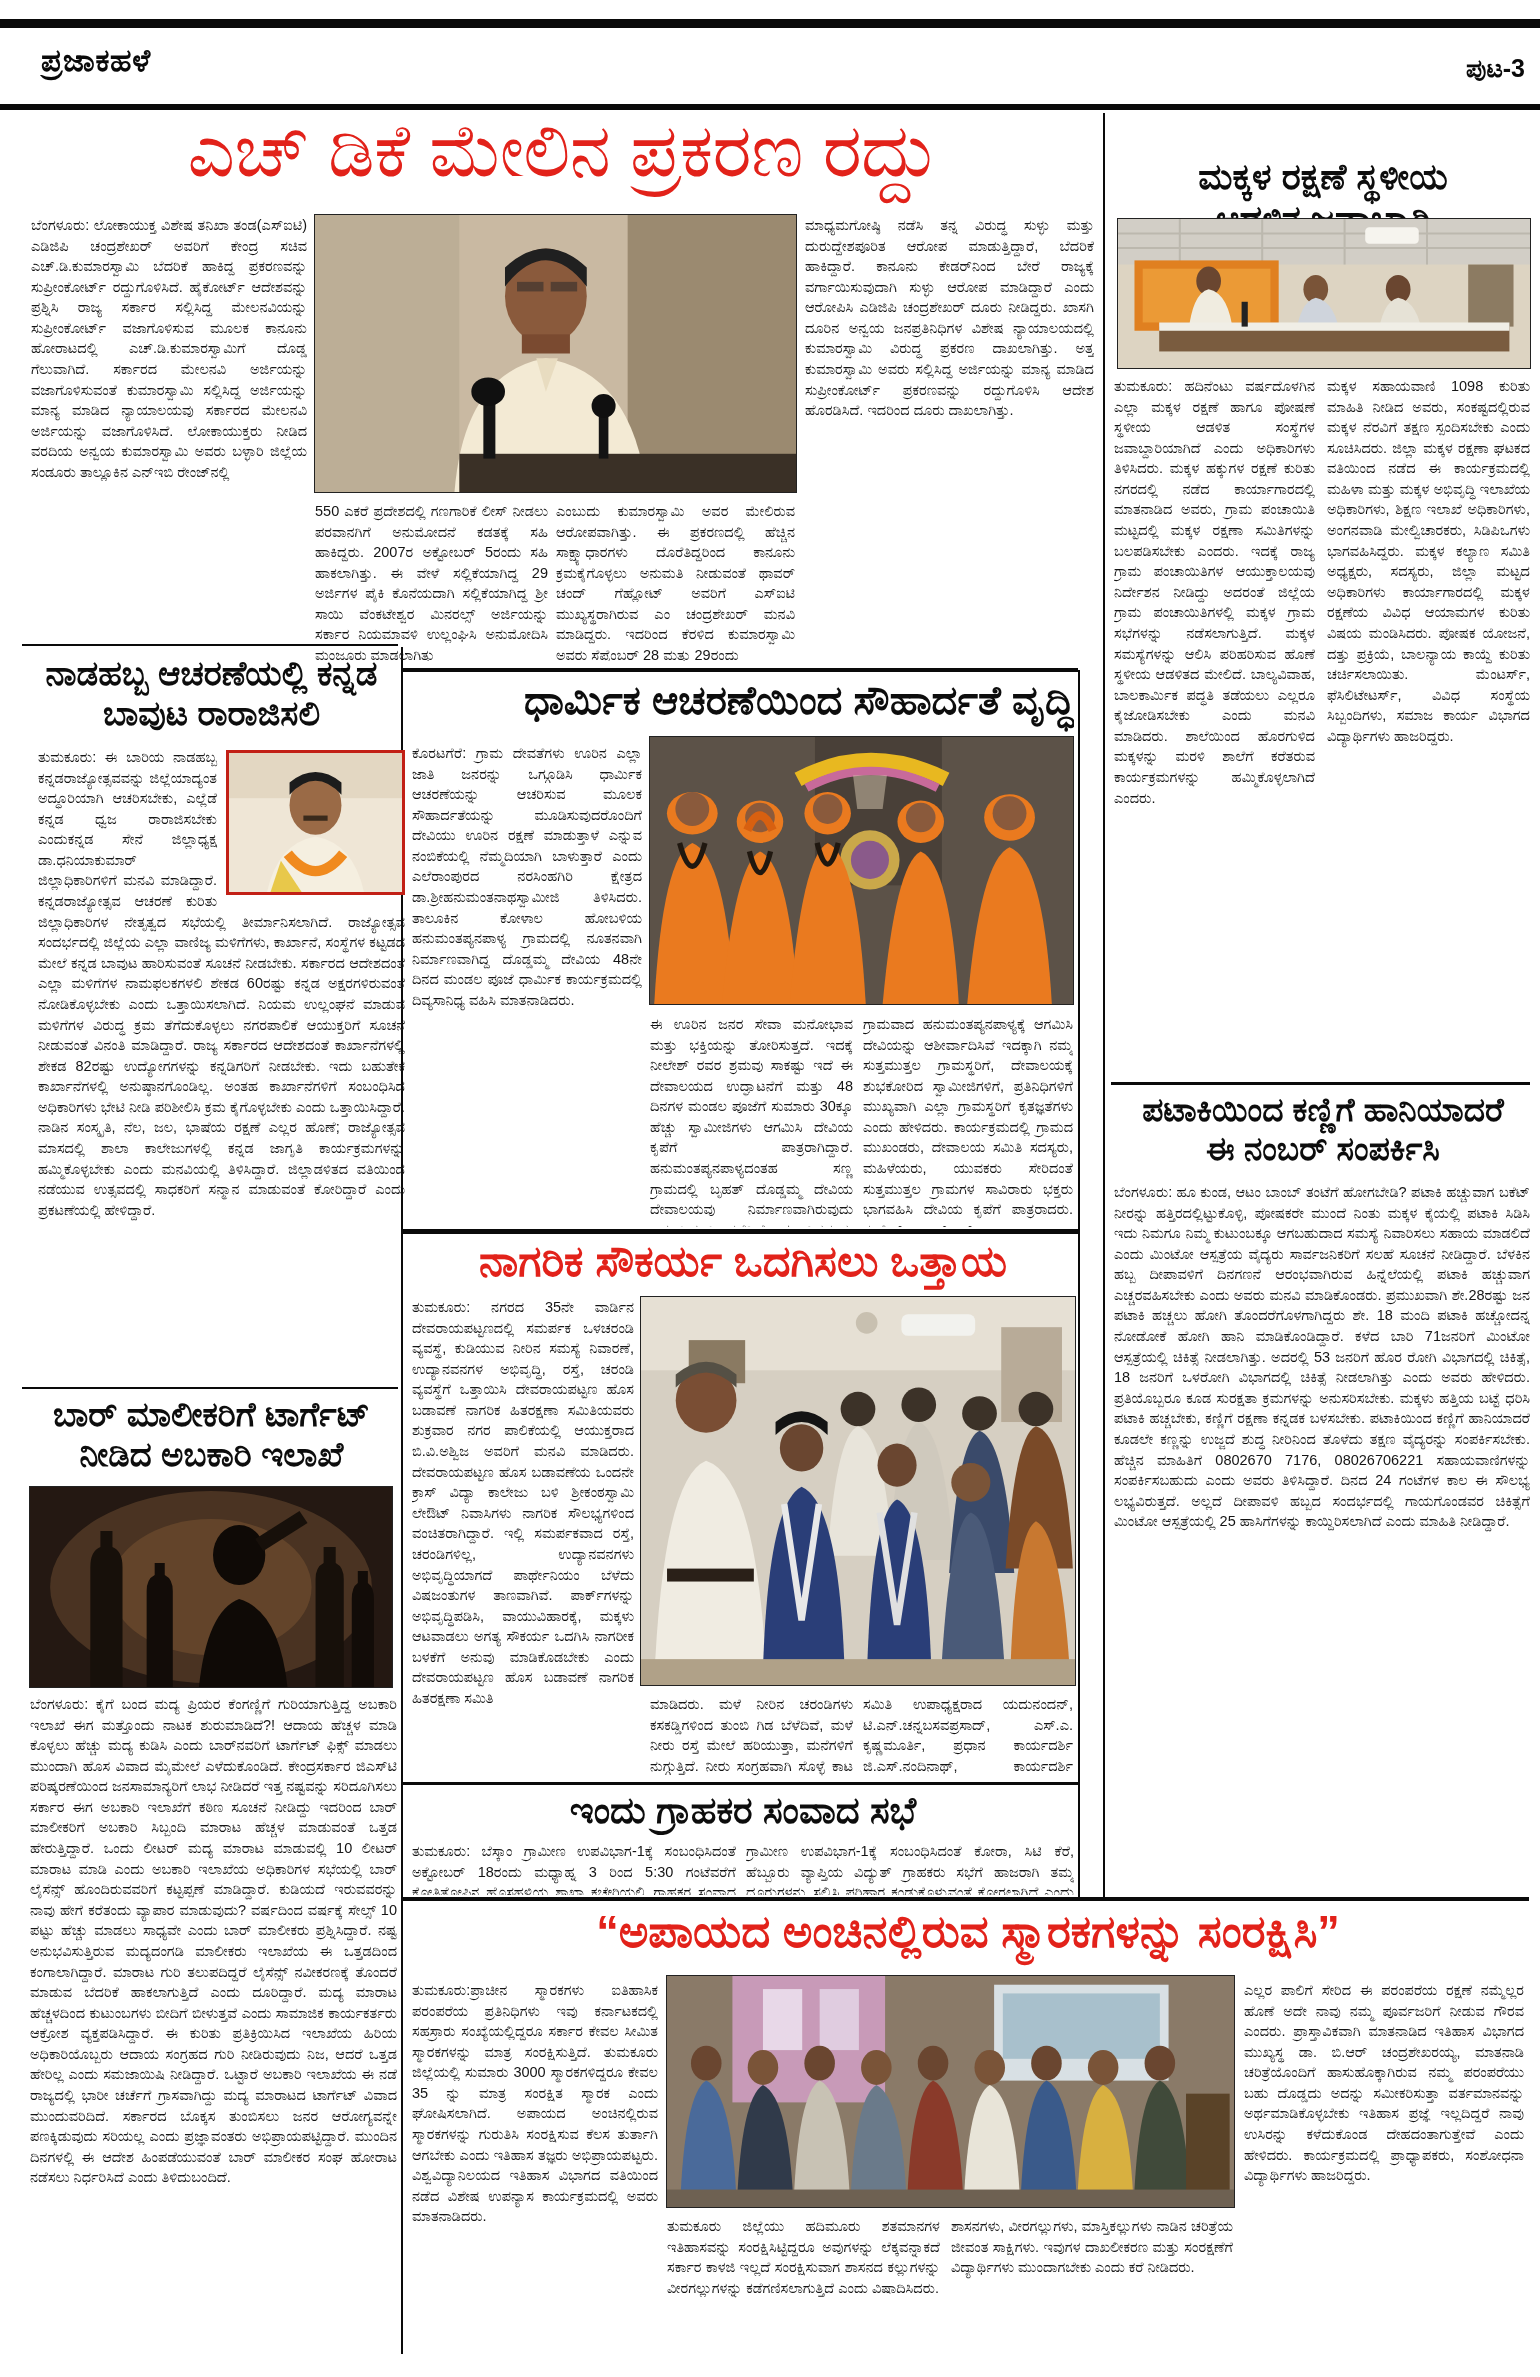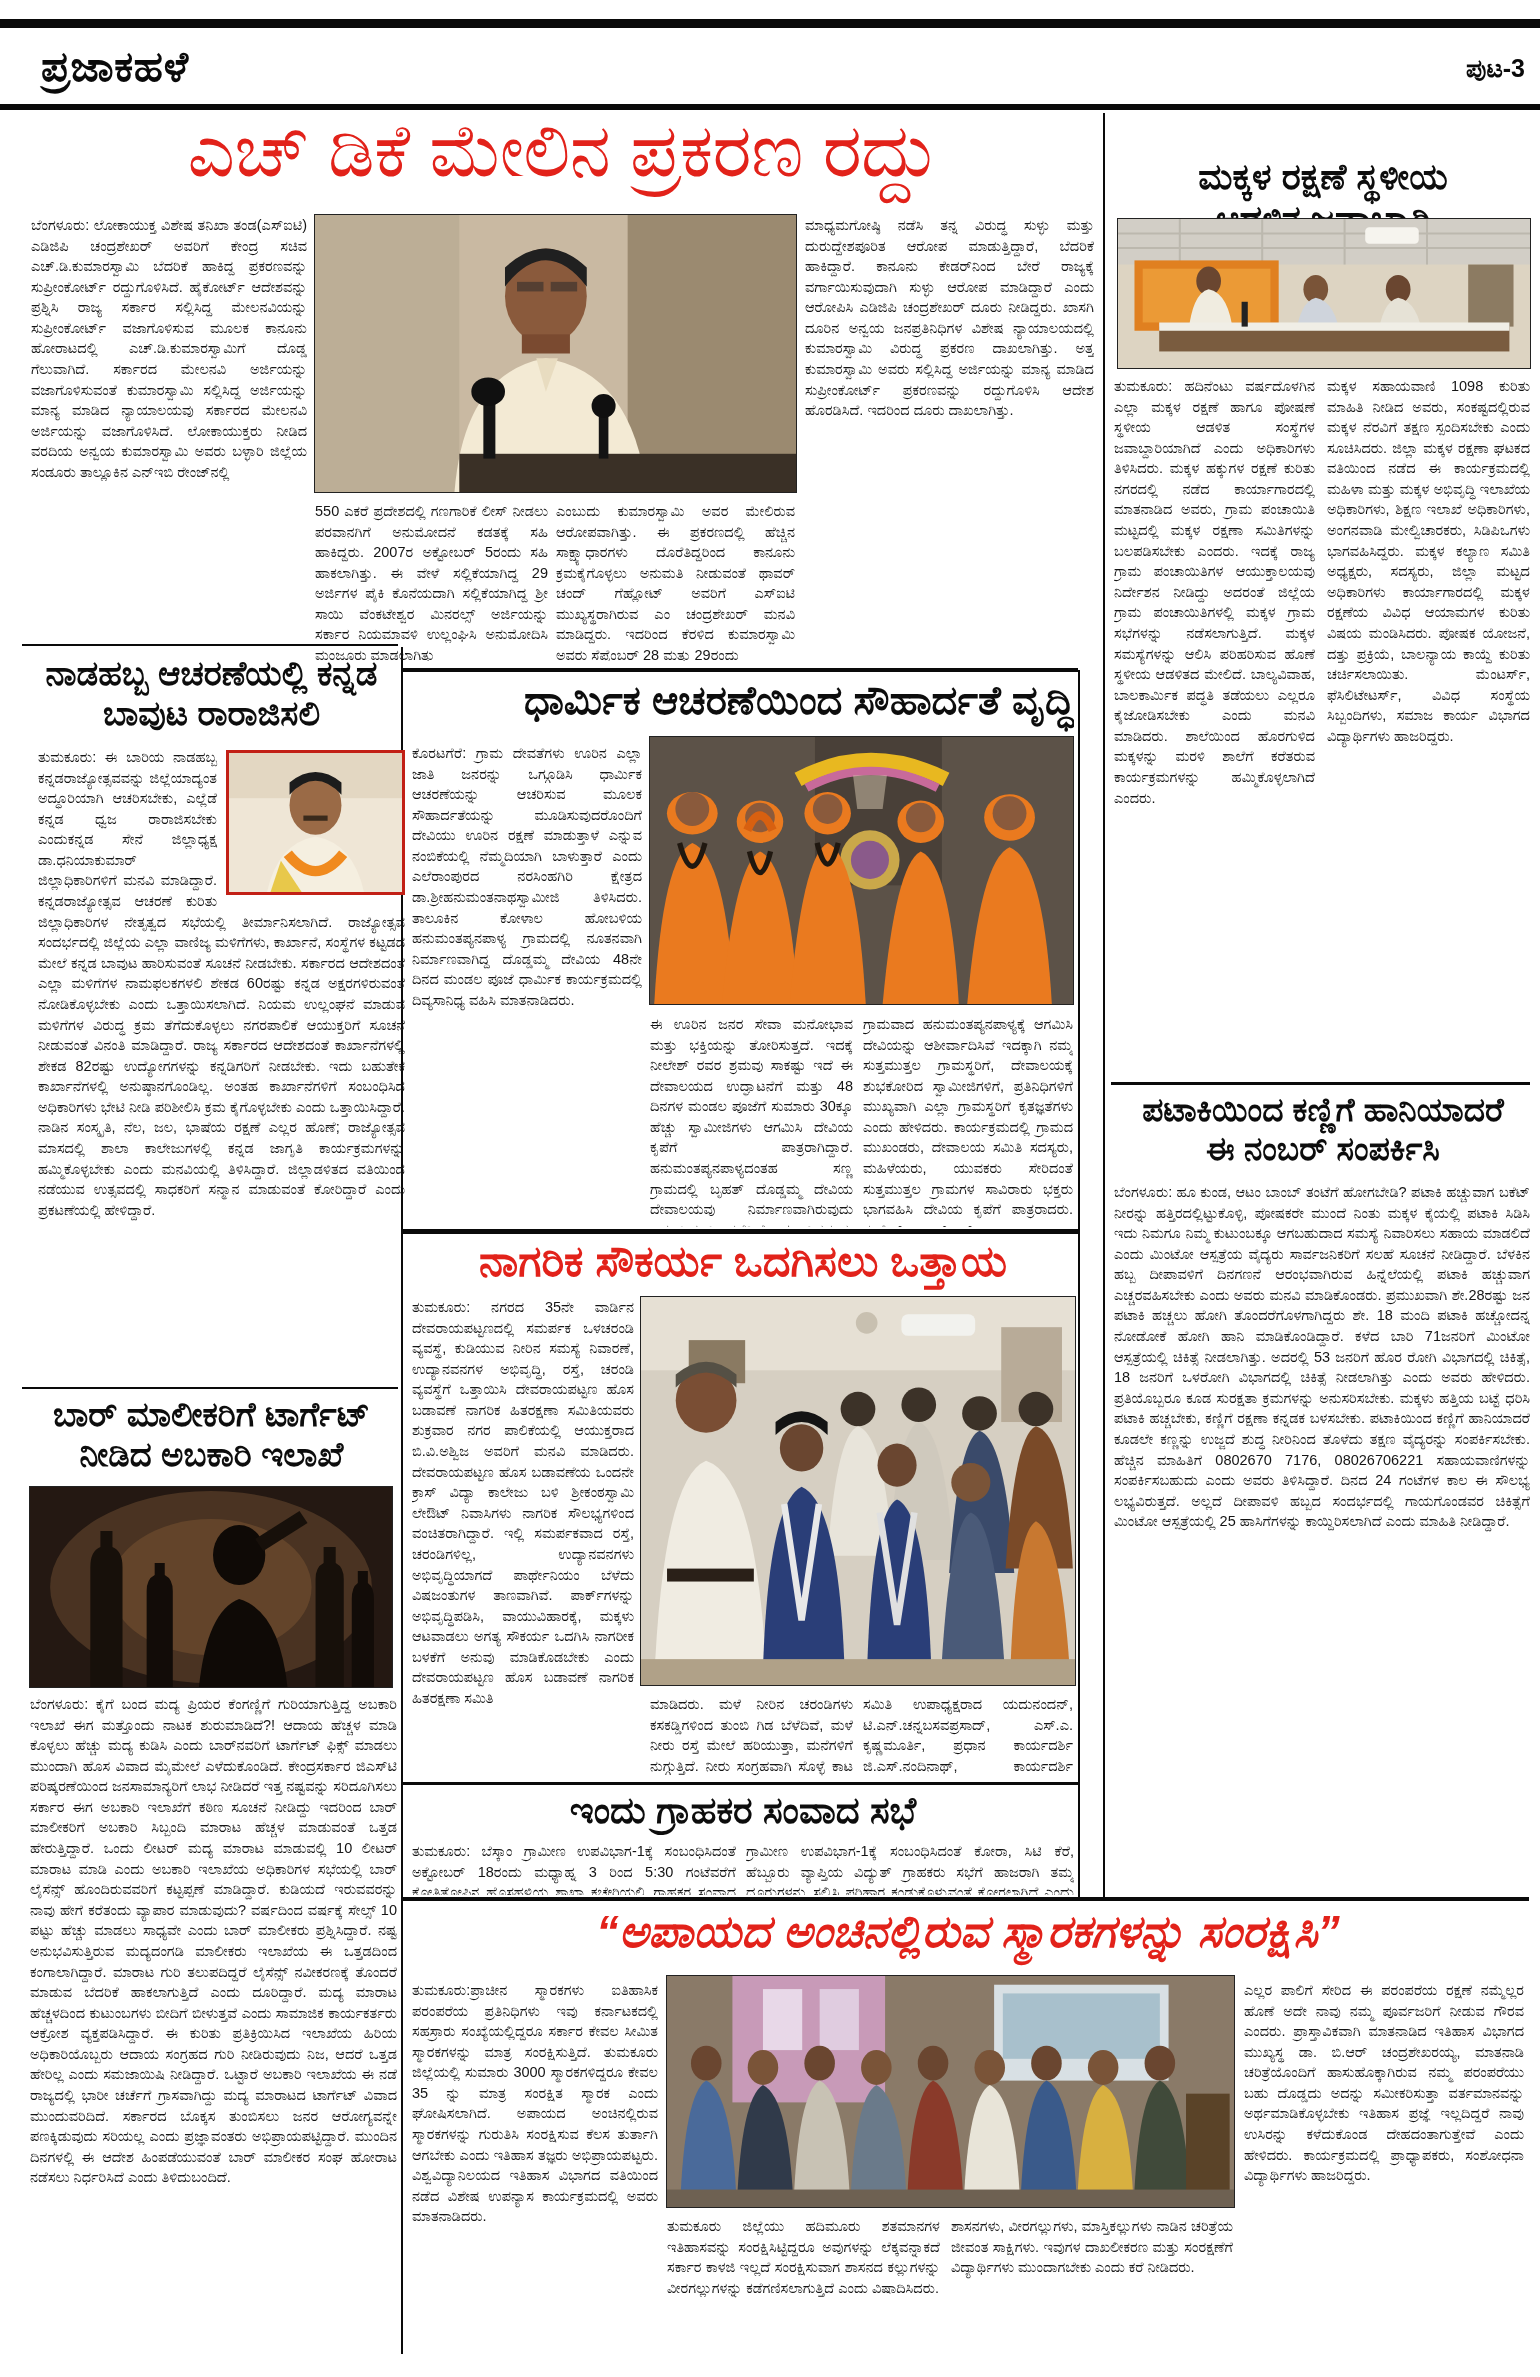--- a/index.html
+++ b/index.html
@@ -5,21 +5,21 @@
   html,body{margin:0;padding:0;background:#e8e8e8;}
   #page{position:relative;width:1541px;height:2377px;background:#ffffff;
         font-family:"Liberation Sans",sans-serif;color:#111;overflow:hidden;}
   .rule{position:absolute;background:#0a0a0a;}
   .col{position:absolute;font-size:14.5px;line-height:1.42;text-align:justify;
        overflow:hidden;color:#141414;word-break:break-word;}
   .h-main{position:absolute;font-weight:400;color:#e2221a;text-align:center;
           letter-spacing:-0.7px;line-height:1.05;overflow:hidden;white-space:nowrap;}
   .h-black{position:absolute;font-weight:700;color:#0d0d0d;text-align:center;line-height:1.18;overflow:hidden;}
   .h-red{position:absolute;font-weight:700;color:#e2221a;text-align:center;line-height:1.1;overflow:hidden;white-space:nowrap;}
-  .masthead{position:absolute;font-weight:700;font-size:42px;color:#0a0a0a;letter-spacing:0.7px;}
+  .masthead{position:absolute;font-weight:700;font-size:31px;color:#0a0a0a;letter-spacing:0.7px;}
   .dateline{position:absolute;font-weight:700;font-size:22.4px;text-align:center;color:#0a0a0a;}
   .pagelabel{position:absolute;font-weight:700;font-size:25px;color:#0a0a0a;text-align:right;}
   .photo{position:absolute;overflow:hidden;background:#cfc5b2;outline:0.7px solid #222;}
   .photo svg{display:block;width:100%;height:100%;}
   .portrait{float:right;width:173px;height:139px;border:3.7px solid #c22016;margin:3px 0 6px 9px;
             background:#efe7da;overflow:hidden;}
   .portrait svg{display:block;width:100%;height:100%;}
 </style>
 </head>
 <body>
@@ -189,21 +189,21 @@
   </div>
   <div class="col" style="left:650px;top:1694px;width:203px;height:83px;">ಮಾಡಿದರು. ಮಳೆ ನೀರಿನ ಚರಂಡಿಗಳು ಕಸಕಡ್ಡಿಗಳಿಂದ ತುಂಬಿ ಗಿಡ ಬೆಳೆದಿವೆ, ಮಳೆ ನೀರು ರಸ್ತೆ ಮೇಲೆ ಹರಿಯುತ್ತಾ, ಮನೆಗಳಿಗೆ ನುಗ್ಗುತ್ತಿದೆ. ನೀರು ಸಂಗ್ರಹವಾಗಿ ಸೊಳ್ಳೆ ಕಾಟ ಹೆಚ್ಚಾಗಿದೆ. ಇಲ್ಲಿ ಬೀದಿನಾಯಿಗಳ ಹಾವಳಿ ಹೆಚ್ಚಾಗಿ ಜನ ಓಡಾಡಲು ಹೆದರುವಂತಾಗಿದೆ.</div>
   <div class="col" style="left:863px;top:1694px;width:210px;height:83px;">ಸಮಿತಿ ಉಪಾಧ್ಯಕ್ಷರಾದ ಯದುನಂದನ್, ಟಿ.ಎನ್.ಚನ್ನಬಸವಪ್ರಸಾದ್, ಎಸ್.ಎ. ಕೃಷ್ಣಮೂರ್ತಿ, ಪ್ರಧಾನ ಕಾರ್ಯದರ್ಶಿ ಜಿ.ಎಸ್.ನಂದಿನಾಥ್, ಕಾರ್ಯದರ್ಶಿ ಶ್ರೀನಿವಾಸ್, ವೀರಪ್ಪ, ಸದಸ್ಯರಾದ ಬಸವರಾಜು, ಗಂಗರಾಜು, ಶ್ಯಾಮ್ ಸೇರಿದಂತೆ ವಾಸಿಗಳು ಹಾಜರಿದ್ದರು.</div>
 
   <div class="rule" style="left:403px;top:1782px;width:675px;height:3px;"></div>
   <div class="h-black" style="left:412px;top:1789px;width:662px;height:46px;font-size:37px;white-space:nowrap;">ಇಂದು ಗ್ರಾಹಕರ ಸಂವಾದ ಸಭೆ</div>
   <div class="col" style="left:412px;top:1841px;width:324px;height:54px;">ತುಮಕೂರು: ಬೆಸ್ಕಾಂ ಗ್ರಾಮೀಣ ಉಪವಿಭಾಗ-1ಕ್ಕೆ ಸಂಬಂಧಿಸಿದಂತೆ ಅಕ್ಟೋಬರ್ 18ರಂದು ಮಧ್ಯಾಹ್ನ 3 ರಿಂದ 5:30 ಗಂಟೆವರೆಗೆ ಕೋತಿತೋಪಿನ ಹೊಸಹಳ್ಳಿಯ ಶಾಖಾ ಕಚೇರಿಯಲ್ಲಿ ಗ್ರಾಹಕರ ಸಂವಾದ ಸಭೆಯನ್ನು ಹಮ್ಮಿಕೊಳ್ಳಲಾಗಿದೆ ಎಂದು ಪ್ರಕಟಣೆಯಲ್ಲಿ ತಿಳಿಸಿದ್ದಾರೆ.</div>
   <div class="col" style="left:746px;top:1841px;width:328px;height:54px;">ಗ್ರಾಮೀಣ ಉಪವಿಭಾಗ-1ಕ್ಕೆ ಸಂಬಂಧಿಸಿದಂತೆ ಕೋರಾ, ಸಿಟಿ ಕೆರೆ, ಹೆಬ್ಬೂರು ವ್ಯಾಪ್ತಿಯ ವಿದ್ಯುತ್ ಗ್ರಾಹಕರು ಸಭೆಗೆ ಹಾಜರಾಗಿ ತಮ್ಮ ದೂರುಗಳನ್ನು ಸಲ್ಲಿಸಿ ಪರಿಹಾರ ಕಂಡುಕೊಳ್ಳುವಂತೆ ಕೋರಲಾಗಿದೆ ಎಂದು ಅಧಿಕಾರಿಗಳು ತಿಳಿಸಿದ್ದಾರೆ.</div>
 
   <div class="rule" style="left:403px;top:1897px;width:1126px;height:3.7px;"></div>
-  <div class="h-red" style="left:412px;top:1907px;width:1112px;height:64px;font-size:45px;font-style:italic;">“ಅಪಾಯದ ಅಂಚಿನಲ್ಲಿರುವ ಸ್ಮಾರಕಗಳನ್ನು ಸಂರಕ್ಷಿಸಿ”</div>
+  <div class="h-red" style="left:412px;top:1907px;width:1112px;height:64px;font-size:45px;">“ಅಪಾಯದ ಅಂಚಿನಲ್ಲಿರುವ ಸ್ಮಾರಕಗಳನ್ನು ಸಂರಕ್ಷಿಸಿ”</div>
   <div class="col" style="left:412px;top:1980px;width:246px;height:373px;">ತುಮಕೂರು:ಪ್ರಾಚೀನ ಸ್ಮಾರಕಗಳು ಐತಿಹಾಸಿಕ ಪರಂಪರೆಯ ಪ್ರತಿನಿಧಿಗಳು ಇವು ಕರ್ನಾಟಕದಲ್ಲಿ ಸಹಸ್ರಾರು ಸಂಖ್ಯೆಯಲ್ಲಿದ್ದರೂ ಸರ್ಕಾರ ಕೇವಲ ಸೀಮಿತ ಸ್ಮಾರಕಗಳನ್ನು ಮಾತ್ರ ಸಂರಕ್ಷಿಸುತ್ತಿದೆ. ತುಮಕೂರು ಜಿಲ್ಲೆಯಲ್ಲಿ ಸುಮಾರು 3000 ಸ್ಮಾರಕಗಳಿದ್ದರೂ ಕೇವಲ 35 ನ್ನು ಮಾತ್ರ ಸಂರಕ್ಷಿತ ಸ್ಮಾರಕ ಎಂದು ಘೋಷಿಸಲಾಗಿದೆ. ಅಪಾಯದ ಅಂಚಿನಲ್ಲಿರುವ ಸ್ಮಾರಕಗಳನ್ನು ಗುರುತಿಸಿ ಸಂರಕ್ಷಿಸುವ ಕೆಲಸ ತುರ್ತಾಗಿ ಆಗಬೇಕು ಎಂದು ಇತಿಹಾಸ ತಜ್ಞರು ಅಭಿಪ್ರಾಯಪಟ್ಟರು. ವಿಶ್ವವಿದ್ಯಾನಿಲಯದ ಇತಿಹಾಸ ವಿಭಾಗದ ವತಿಯಿಂದ ನಡೆದ ವಿಶೇಷ ಉಪನ್ಯಾಸ ಕಾರ್ಯಕ್ರಮದಲ್ಲಿ ಅವರು ಮಾತನಾಡಿದರು.</div>
   <div class="photo" style="left:667px;top:1976px;width:567px;height:231px;">
     <svg viewBox="0 0 260 106" preserveAspectRatio="none">
       <rect x="0" y="0" width="260" height="106" fill="#8a7a68"></rect>
       <rect x="30" y="0" width="70" height="58" fill="#c89ab8"></rect>
       <rect x="44" y="6" width="18" height="28" fill="#e8d8e8"></rect>
       <rect x="70" y="6" width="18" height="28" fill="#e0cce0"></rect>
       <rect x="150" y="4" width="80" height="44" fill="#d8e0e4"></rect>
       <rect x="154" y="8" width="72" height="30" fill="#a8c0cc"></rect>
       <g>

